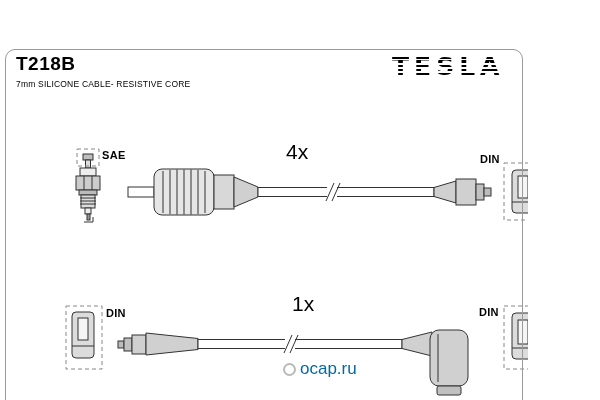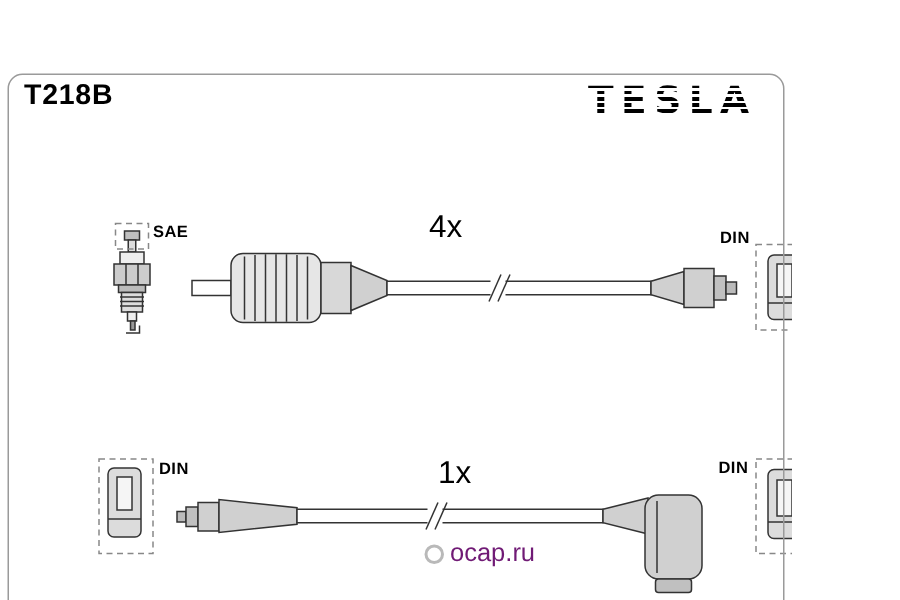--- a/index.html
+++ b/index.html
@@ -15,28 +15,28 @@
   .part-number{left:16px;top:9px;font-size:19px;font-weight:bold;letter-spacing:.5px;}
   .subtitle{left:16px;top:35px;font-size:8.5px;letter-spacing:.2px;}
   .tesla{left:392px;top:8px;font-size:25px;font-weight:bold;letter-spacing:5px;
     font-family:"DejaVu Sans",sans-serif;}
   .tesla .stripes{
     position:absolute;left:-2px;top:0;right:-2px;bottom:0;
     background:repeating-linear-gradient(to bottom,transparent 0 2.6px,#ffffff 2.6px 4.2px);
   }
   .qty{font-size:21px;}
   .qty.top{left:286px;top:96px;}
-  .qty.bottom{left:292px;top:260px;text-align:center;}
+  .qty.bottom{left:292px;top:248px;text-align:center;}
   .conn-label{font-size:11px;letter-spacing:.3px;font-weight:bold;}
   .sae-label{left:102px;top:105px;}
   .din-top-right{left:480px;top:109px;}
   .din-bottom-left{left:106px;top:263px;}
   .din-bottom-right{left:479px;top:262px;}
   .watermark{
-    left:283px;top:315px;font-size:17px;color:#701a75;
+    left:283px;top:315px;font-size:17px;color:#0369a1;
     display:flex;align-items:center;gap:4px;
   }
   .wm-ring{
     display:inline-block;width:13px;height:13px;border:2.5px solid #b9b9b9;
     border-radius:50%;box-sizing:border-box;
   }
   svg{position:absolute;left:0;top:0;}
 </style>
 </head>
 <body>
@@ -127,20 +127,21 @@
         <rect x="518" y="276" width="10" height="24" fill="#f5f5f5"></rect>
         <line x1="512" y1="304" x2="534" y2="304"></line>
       </g>
 
     </g>
   </svg>
 
   <div class="frame"></div>
 
   <div class="abs part-number">T218B</div>
+  <div class="abs subtitle">7mm SILICONE CABLE- RESISTIVE CORE</div>
 
   <div class="abs tesla">
     <span>TESLA</span>
     <i class="stripes"></i>
   </div>
 
   <div class="abs conn-label sae-label">SAE</div>
   <div class="abs qty top">4x</div>
   <div class="abs conn-label din-top-right">DIN</div>
 

